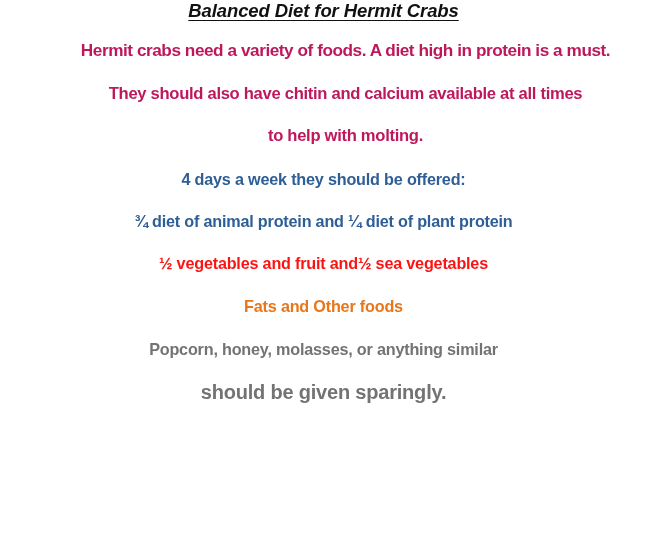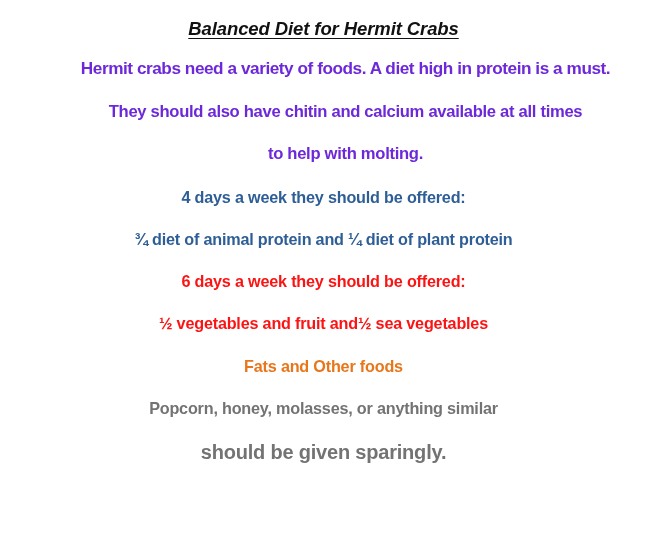--- a/index.html
+++ b/index.html
@@ -15,21 +15,20 @@
   }
   .page {
     width: 647px;
     height: 534px;
     box-sizing: border-box;
     background: #ffffff;
     position: relative;
     display: flex;
     flex-direction: column;
     align-items: center;
-    padding-top: 18px;
   }
   .doc-title {
     font-size: 18.5px;
     font-weight: bold;
     font-style: italic;
     text-decoration: underline;
     text-underline-offset: 3px;
     color: #111111;
     letter-spacing: -0.1px;
     text-align: center;
@@ -39,21 +38,21 @@
   }
   .line {
     text-align: center;
     font-weight: bold;
     white-space: nowrap;
     line-height: 1.15;
     letter-spacing: -0.15px;
     margin: 0;
   }
   .blk {
-    color: #6d28d9;
+    color: #be185d;
     margin-left: 44px;
   }
   .intro-1 {
     font-size: 17.2px;
     margin-bottom: 23px;
     letter-spacing: -0.45px;
   }
   .intro-2 {
     font-size: 16.6px;
     margin-bottom: 23px;
@@ -94,21 +93,20 @@
   <p class="line blk intro-1">Hermit crabs need a variety of foods. A diet high in protein is a must.</p>
 
   <p class="line blk intro-2">They should also have chitin and calcium available at all times</p>
 
   <p class="line blk intro-3">to help with molting.</p>
 
   <p class="line blue sec-head">4 days a week they should be offered:</p>
 
   <p class="line blue sec-body">¾ diet of animal protein and ¼ diet of plant protein</p>
 
-  <p class="line red sec-head">6 days a week they should be offered:</p>
 
   <p class="line red sec-body">½ vegetables and fruit and½ sea vegetables</p>
 
 
   <p class="line orange sec-body">Fats and Other foods</p>
 
   <p class="line purple sec-head">Popcorn, honey, molasses, or anything similar</p>
 
   <p class="line purple sec-body-last">should be given sparingly.</p>
 

